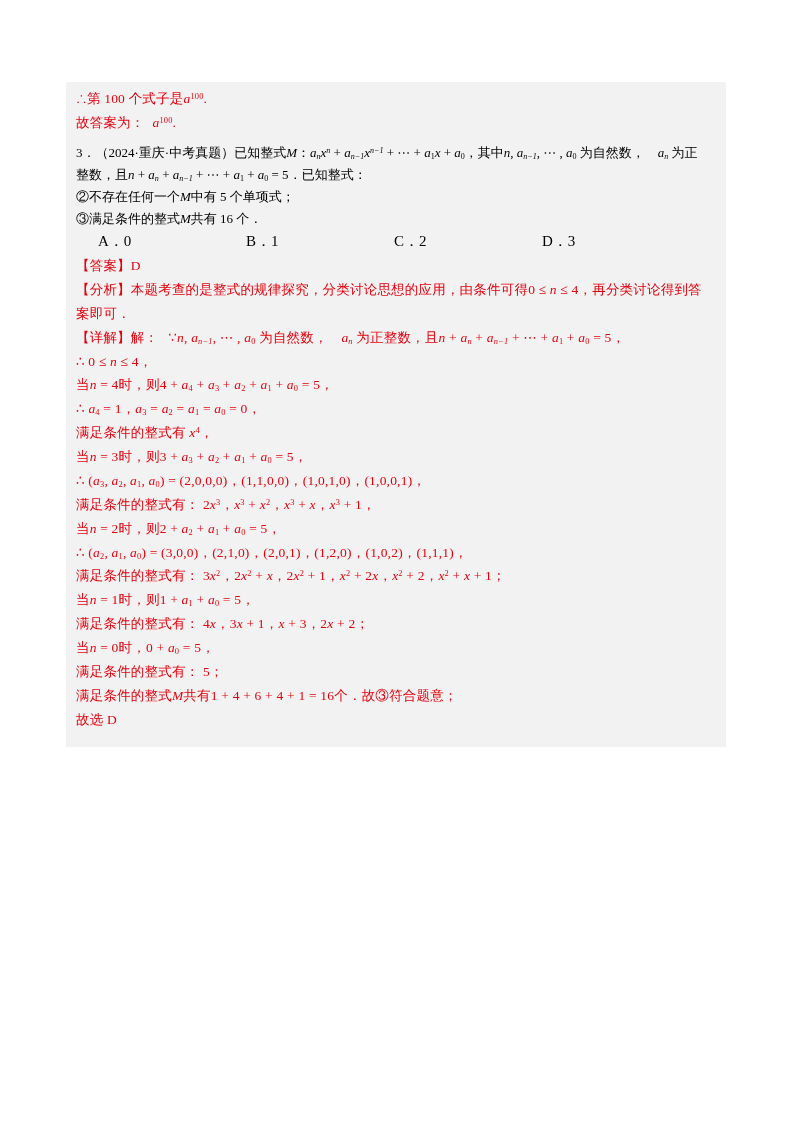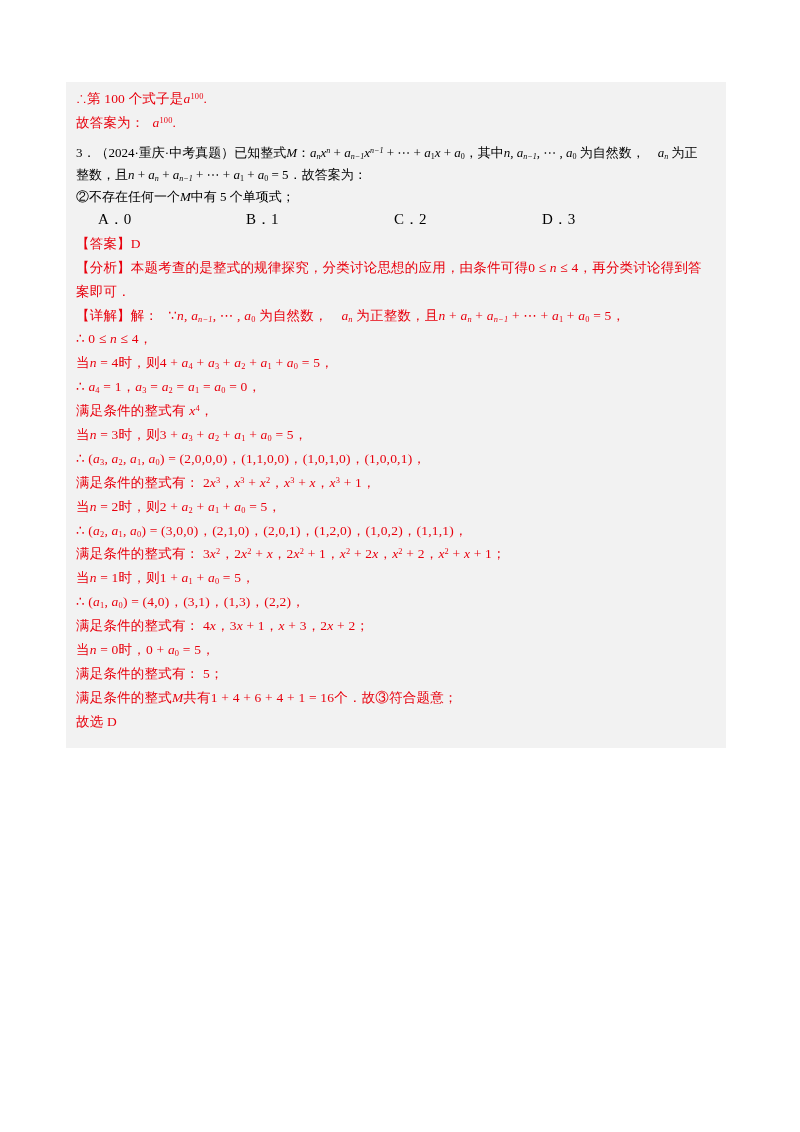--- a/index.html
+++ b/index.html
@@ -82,28 +82,31 @@
 
     <div class="line red" style="margin-bottom:8px;">
       <span>故答案为：</span><span style="display:inline-block;width:8px"></span><span class="mi">a</span><sup class="num-sup" style="font-style:normal"><span>100</span></sup><span>.</span>
     </div>
 
     <div class="q-row blk">
       <span>3．</span><span>（2024·重庆·中考真题）</span><span>已知整式</span><span class="mi">M</span>：<span class="mi">a</span><sub>n</sub><span class="mi">x</span><sup>n</sup> + <span class="mi">a</span><sub>n−1</sub><span class="mi">x</span><sup>n−1</sup> + ⋯ + <span class="mi">a</span><sub class="num-sub"><span style="font-style:normal">1</span></sub><span class="mi">x</span> + <span class="mi">a</span><sub class="num-sub"><span style="font-style:normal">0</span></sub>，其中<span class="mi">n</span>, <span class="mi">a</span><sub>n−1</sub>, ⋯ , <span class="mi">a</span><sub class="num-sub"><span style="font-style:normal">0</span></sub> 为自然数，　<span class="mi">a</span><sub>n</sub> 为正
     </div>
 
     <div class="q-row blk">
-      <span>整数，且</span><span class="mi">n</span> + <span class="mi">a</span><sub>n</sub> + <span class="mi">a</span><sub>n−1</sub> + ⋯ + <span class="mi">a</span><sub class="num-sub"><span style="font-style:normal">1</span></sub> + <span class="mi">a</span><sub class="num-sub"><span style="font-style:normal">0</span></sub> = 5<span>．故答案为：</span>
+      <span>整数，且</span><span class="mi">n</span> + <span class="mi">a</span><sub>n</sub> + <span class="mi">a</span><sub>n−1</sub> + ⋯ + <span class="mi">a</span><sub class="num-sub"><span style="font-style:normal">1</span></sub> + <span class="mi">a</span><sub class="num-sub"><span style="font-style:normal">0</span></sub> = 5<span>．已知整式：</span>
     </div>
 
     <div class="q-row blk">
       <span>②不存在任何一个</span><span class="mi">M</span><span>中有 5 个单项式；</span>
     </div>
 
 
+    <div class="q-row blk">
+      <span>③满足条件的整式</span><span class="mi">M</span><span>共有 16 个．</span>
+    </div>
 
 
     <div class="choices blk">
       <div>A．0</div>
       <div>B．1</div>
       <div>C．2</div>
       <div>D．3</div>
     </div>
 
     <div class="line red">
@@ -158,23 +161,20 @@
     </div>
 
     <div class="line red">
       <span>满足条件的整式有：</span> 3<span class="mi">x</span><sup class="num-sup"><span style="font-style:normal">2</span></sup>，2<span class="mi">x</span><sup class="num-sup"><span style="font-style:normal">2</span></sup> + <span class="mi">x</span>，2<span class="mi">x</span><sup class="num-sup"><span style="font-style:normal">2</span></sup> + 1，<span class="mi">x</span><sup class="num-sup"><span style="font-style:normal">2</span></sup> + 2<span class="mi">x</span>，<span class="mi">x</span><sup class="num-sup"><span style="font-style:normal">2</span></sup> + 2，<span class="mi">x</span><sup class="num-sup"><span style="font-style:normal">2</span></sup> + <span class="mi">x</span> + 1；
     </div>
 
     <div class="line red">
       <span>当</span><span class="mi">n</span> = 1<span>时，则</span>1 + <span class="mi">a</span><sub class="num-sub"><span style="font-style:normal">1</span></sub> + <span class="mi">a</span><sub class="num-sub"><span style="font-style:normal">0</span></sub> = 5，
     </div>
 
-    <div class="line red">
-      ∴ (<span class="mi">a</span><sub class="num-sub"><span style="font-style:normal">1</span></sub>, <span class="mi">a</span><sub class="num-sub"><span style="font-style:normal">0</span></sub>) = (4,0)，(3,1)，(1,3)，(2,2)，
-    </div>
 
     <div class="line red">
       <span>满足条件的整式有：</span> 4<span class="mi">x</span>，3<span class="mi">x</span> + 1，<span class="mi">x</span> + 3，2<span class="mi">x</span> + 2；
     </div>
 
     <div class="line red">
       <span>当</span><span class="mi">n</span> = 0<span>时，</span>0 + <span class="mi">a</span><sub class="num-sub"><span style="font-style:normal">0</span></sub> = 5，
     </div>
 
     <div class="line red">

